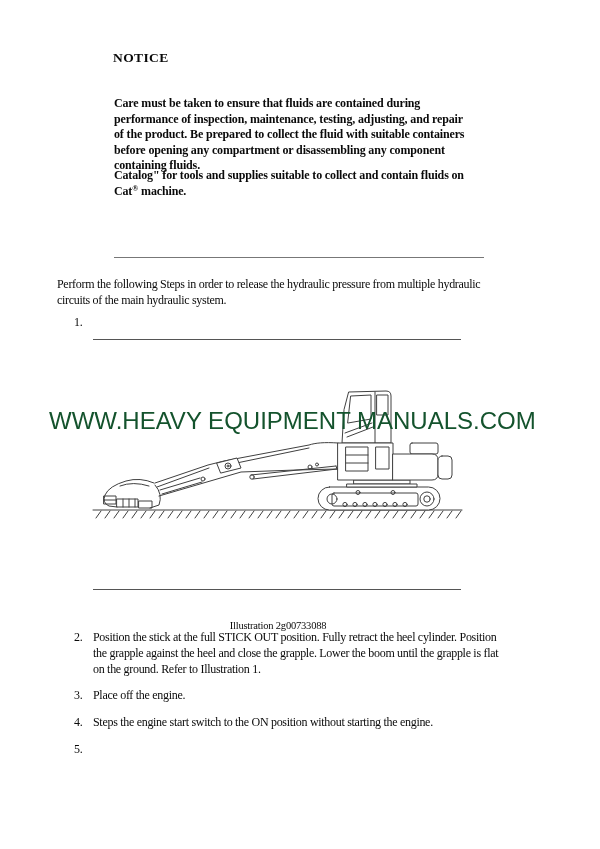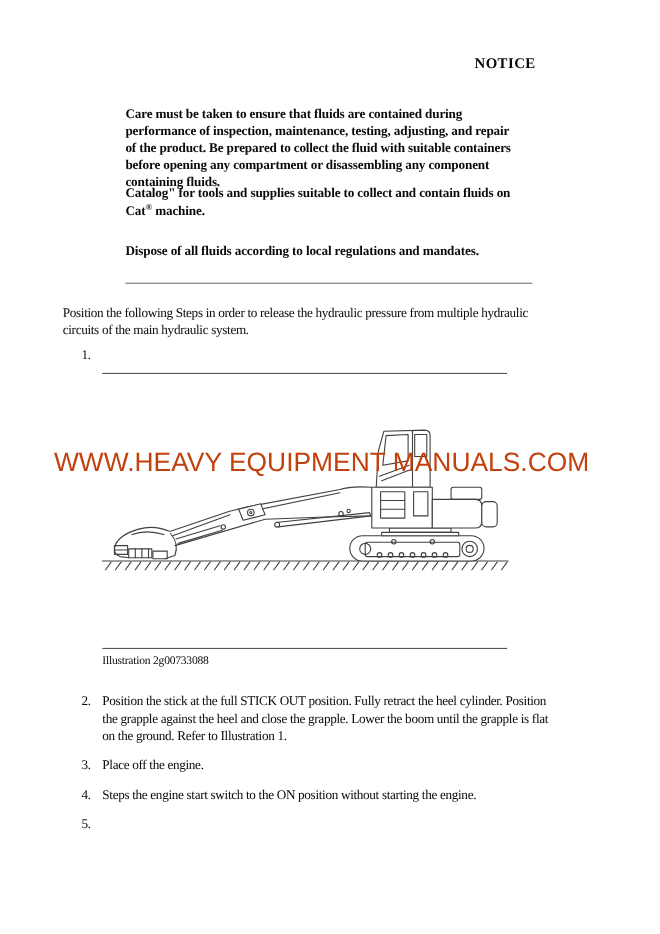--- a/index.html
+++ b/index.html
@@ -3,21 +3,21 @@
 <meta charset="utf-8">
 <style>
   html,body { margin:0; padding:0; background:#ffffff; }
   .page {
     position:relative; width:600px; height:849px; background:#ffffff;
     font-family:"Liberation Serif","DejaVu Serif",serif; color:#0a0a0a;
     overflow:hidden;
   }
   .notice-title {
     position:absolute; top:50px; left:113px; width:374px;
-    text-align:right; font-weight:bold; font-size:13.5px; letter-spacing:0.4px;
+    text-align:left; font-weight:bold; font-size:13.5px; letter-spacing:0.4px;
   }
   .notice-p {
     position:absolute; left:114px; width:390px;
     font-weight:bold; font-size:12px; line-height:15.5px; letter-spacing:-0.15px;
   }
   .pre { white-space:pre; }
   .p1 { top:96px; }
   .p2 { top:168px; }
   .p3 { top:221px; }
   sup.reg { font-size:8px; line-height:0; vertical-align:4px; letter-spacing:0; }
@@ -40,22 +40,22 @@
   .step-4 { top:714px; }
   .step-5 { top:741px; }
   .illustration-svg { position:absolute; left:60px; top:355px; width:480px; height:235px; }
   .illustration-svg * { vector-effect:non-scaling-stroke; }
   .watermark {
     position:absolute; left:49px; top:407px; white-space:pre;
     font-family:"Liberation Sans","DejaVu Sans",sans-serif;
     font-size:24px; font-weight:normal; color:#fe0000; letter-spacing:0;
   }
   .caption {
-    position:absolute; top:596px; left:93px; width:370px;
-    display:flex; justify-content:flex-start;
+    position:absolute; top:620px; left:93px; width:370px;
+    display:flex; justify-content:center;
     font-size:10.5px; letter-spacing:-0.2px;
   }
 </style>
 </head>
 <body>
 
 <div class="page">
 
   <div class="notice-title">NOTICE</div>
 
@@ -63,25 +63,24 @@
 performance of inspection, maintenance, testing, adjusting, and repair
 of the product. Be prepared to collect the fluid with suitable containers
 before opening any compartment or disassembling any component
 containing fluids.</div>
 
   <div class="notice-p p2">
     <div>Catalog" for tools and supplies suitable to collect and contain fluids on</div>
     <div><span>Cat</span><sup class="reg">®</sup><span> machine.</span></div>
   </div>
 
-  <div class="notice-p p3">Dispose of all fluids according to local regulations and mandates.</div>
 
   <div class="hr hr-notice"></div>
 
-  <div class="intro pre">Position the following Steps in order to release the hydraulic pressure from multiple hydraulic
+  <div class="intro pre">Perform the following Steps in order to release the hydraulic pressure from multiple hydraulic
 circuits of the main hydraulic system.</div>
 
   <div class="step step-1">
     <span class="num">1.</span>
   </div>
 
   <div class="hr hr-ill-top"></div>
 
   <svg class="illustration-svg" viewBox="0 0 480 235" fill="none" stroke="#404040" stroke-width="1" stroke-linecap="round" stroke-linejoin="round">
 
@@ -149,21 +148,21 @@
       <rect x="278" y="88" width="55" height="37" fill="#ffffff"></rect>
       <rect x="286" y="92" width="22" height="24"></rect>
       <path d="M 286 100 L 308 100 M 286 108 L 308 108"></path>
       <rect x="316" y="92" width="13" height="22"></rect>
       <rect x="350" y="88" width="28" height="11" rx="2" fill="#ffffff"></rect>
       <path d="M 333 99 L 372 99 Q 378 99 378 105 L 378 119 Q 378 125 372 125 L 333 125 Z" fill="#ffffff"></path>
       <rect x="378" y="101" width="14" height="23" rx="4" fill="#ffffff"></rect>
     </g>
   </svg>
 
-  <div class="watermark" style="color: #c2410c;">WWW.HEAVY EQUIPMENT MANUALS.COM</div>
+  <div class="watermark" style="color: #14532d;">WWW.HEAVY EQUIPMENT MANUALS.COM</div>
 
   <div class="hr hr-ill-bottom"></div>
 
   <div class="caption">
     <span>Illustration 2</span>
     <span>g00733088</span>
   </div>
 
   <div class="step step-2">
     <span class="num">2.</span>

